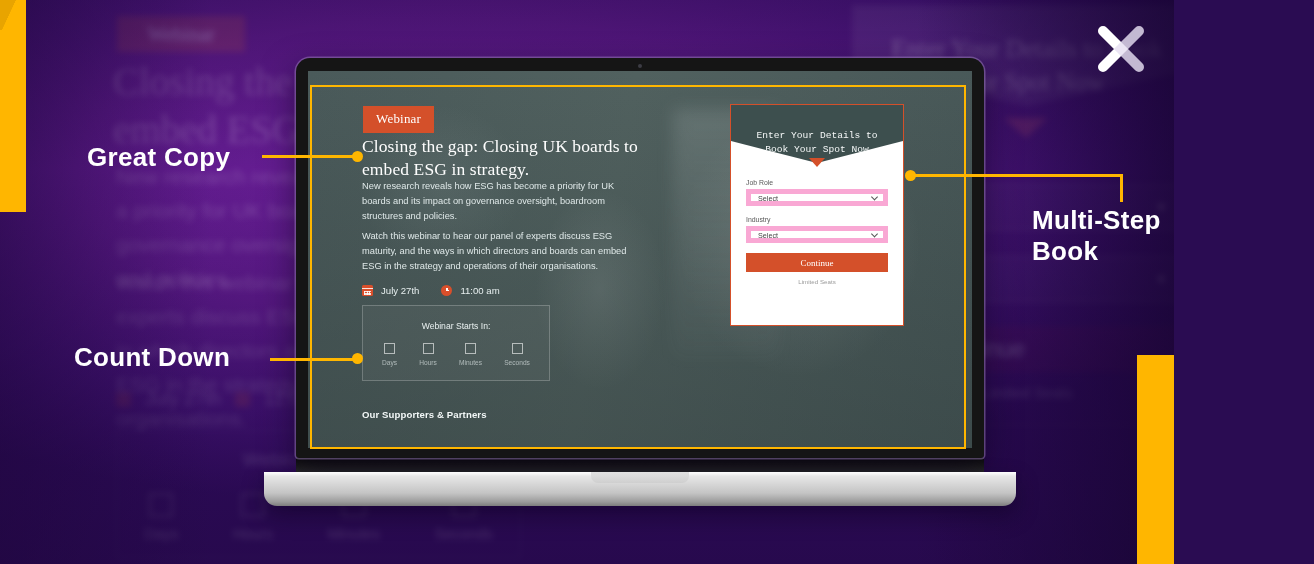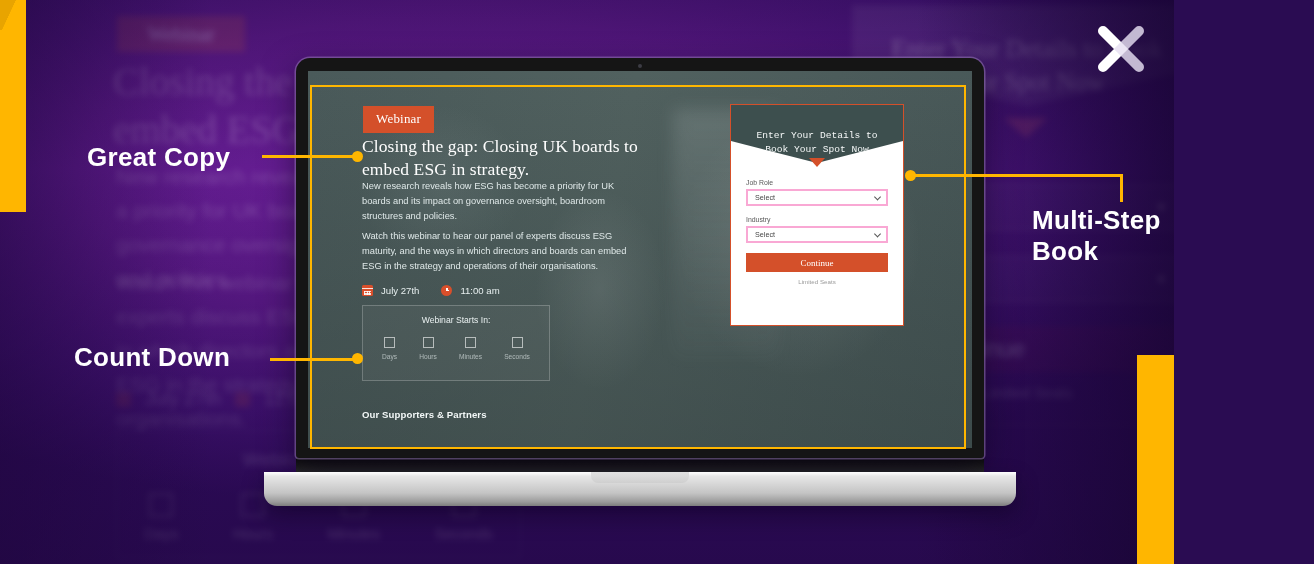--- a/index.html
+++ b/index.html
@@ -237,21 +237,21 @@
     content: ""; position: absolute; left: 5px; top: 5.3px;
     width: 3px; height: 1.2px; background: #fff;
   }
 
   .countdown {
     position: absolute; left: 54px; top: 234px;
     width: 188px; height: 76px;
     border: 1px solid rgba(255,255,255,.22);
     background: rgba(255,255,255,.04);
   }
-  .cd-title { text-align: center; margin-top: 9px; font-size: 8.6px; color: #eaf1f1; }
+  .cd-title { text-align: center; margin-top: 15px; font-size: 8.6px; color: #eaf1f1; }
   .cd-row { display: flex; justify-content: space-around; margin-top: 12px; padding: 0 8px; }
   .cd-cell { text-align: center; }
   .cd-box {
     width: 11px; height: 11px;
     border: 1.3px solid rgba(255,255,255,.60);
     margin: 0 auto 5px;
   }
   .cd-lbl { font-size: 6.6px; color: rgba(232,240,240,.62); }
   .supporters {
     position: absolute; left: 54px; top: 338px;
@@ -283,23 +283,23 @@
     width: 0; height: 0;
     border-left: 8px solid transparent; border-right: 8px solid transparent;
     border-top: 9px solid #d4502a;
     z-index: 3;
   }
   .form-body { padding: 16px 15px 0; }
   .f-label { font-size: 6.9px; color: #585858; margin-bottom: 3px; }
   .f-select {
     position: relative;
     width: 100%; height: 17px;
-    border: 2px solid #f9a8d4;
+    border: 5px solid #f9a8d4;
     background: #fff;
-    display: flex; align-items: center;
+    display: flex; 
     padding-left: 7px;
     font-size: 7.2px; color: #444;
     margin-bottom: 10px;
   }
   .f-select .chev {
     position: absolute; right: 6px; top: 50%;
     width: 5px; height: 5px;
     border-right: 1.1px solid #555; border-bottom: 1.1px solid #555;
     transform: translateY(-70%) rotate(45deg);
   }

